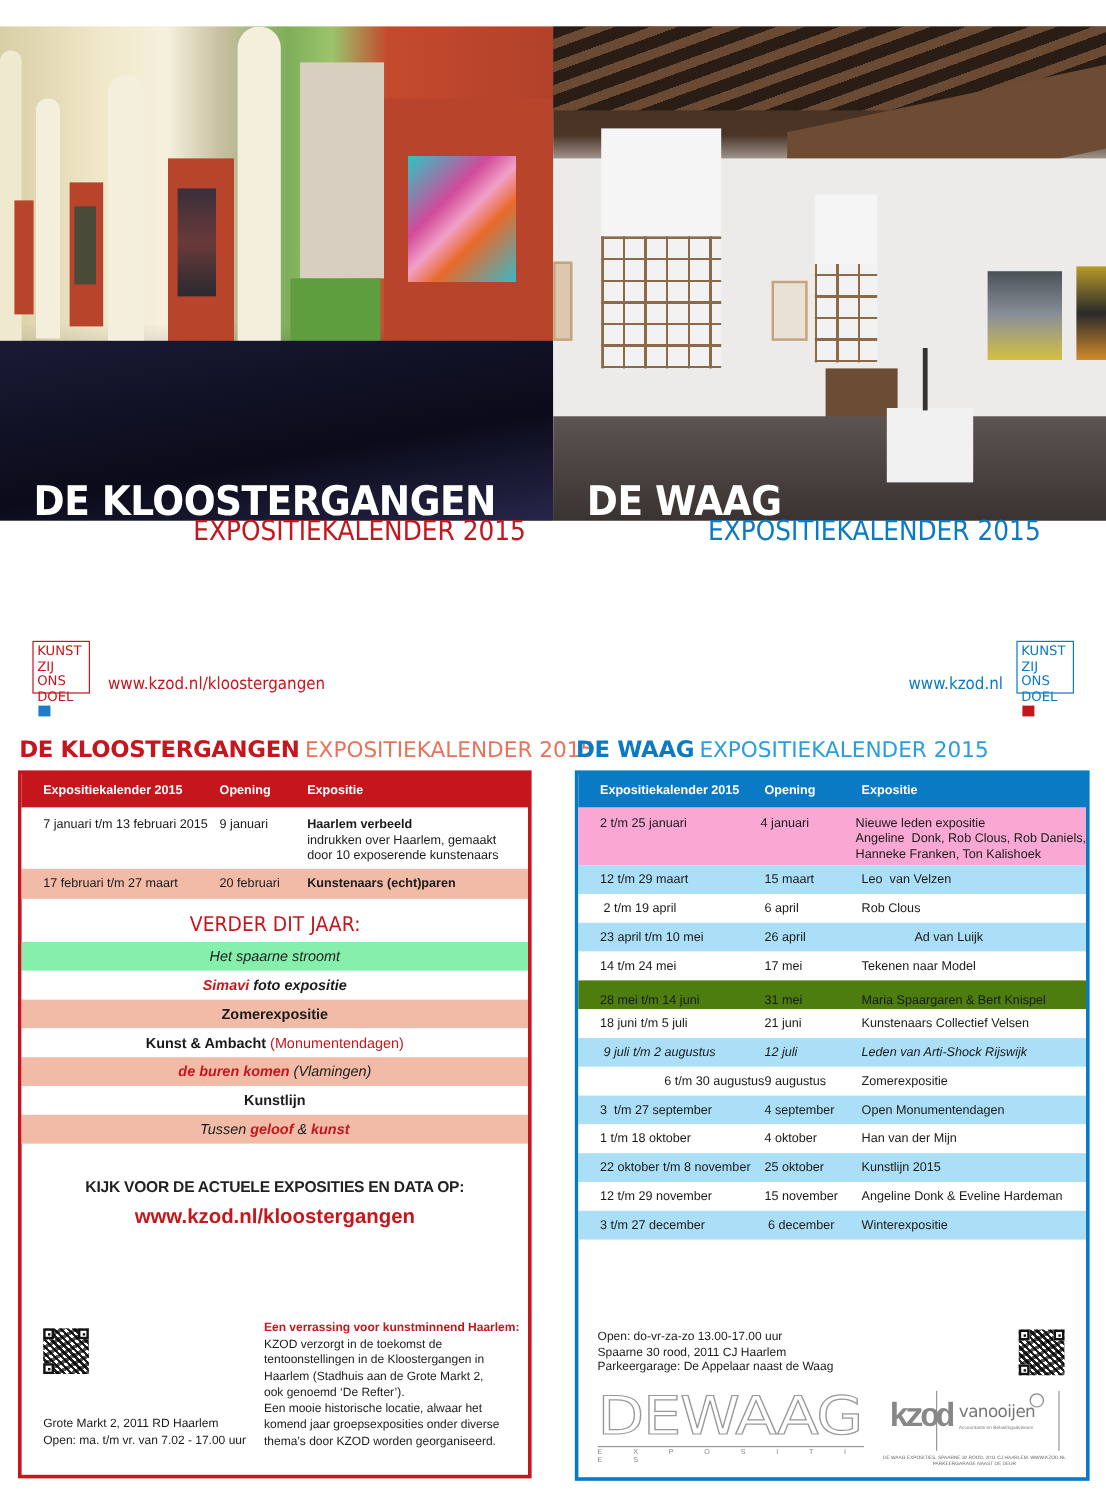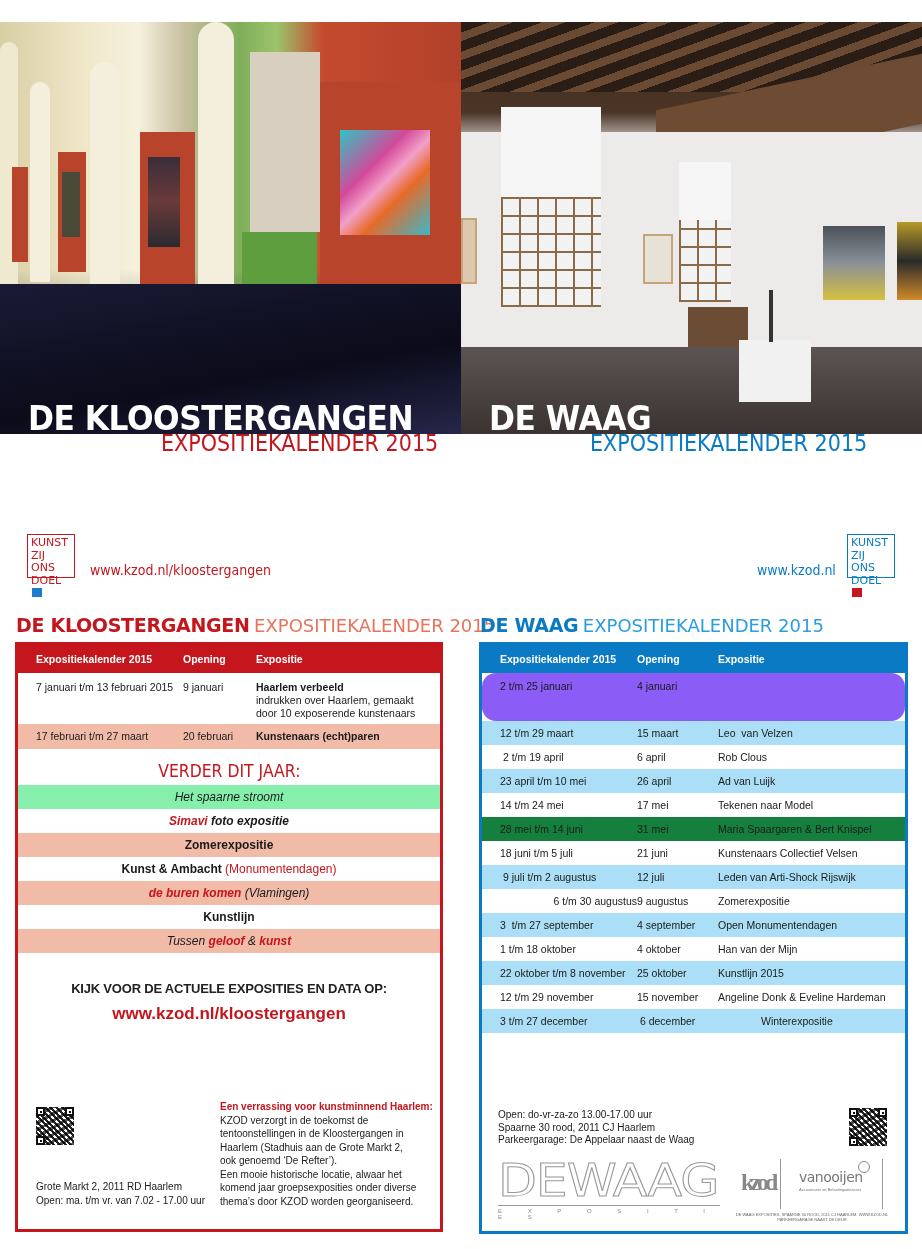--- a/index.html
+++ b/index.html
@@ -217,55 +217,58 @@
   <span class="l" style="color:#2a9de0">EXPOSITIEKALENDER 2015</span>
 </div>
 
 <div class="panel" style="left:479px;top:642px;width:429px;height:592px;border-color:#0a7ac4">
   <div class="thead" style="background:#0a7ac4">
     <div class="cell c1" style="width:155px">Expositiekalender 2015</div>
     <div class="cell" style="width:81px">Opening</div>
     <div class="cell">Expositie</div>
   </div>
   <div id="waag-rows">
-      <div class="row" style="background: #8b5cf6; height: 48px; padding-top: 7px; border-radius: 14px;">
+      <div class="row" style="background: #f9a8d4; height: 48px; padding-top: 7px;">
         <div class="cell c1" style="width: 155px; white-space: pre;">2 t/m 25 januari</div>
         <div class="cell" style="width: 81px; white-space: pre;">4 januari</div>
+        <div class="cell" style="white-space: pre;">Nieuwe leden expositie
+Angeline  Donk, Rob Clous, Rob Daniels,
+Hanneke Franken, Ton Kalishoek</div>
       </div>
       <div class="row" style="background: rgb(171, 223, 247); height: 24px; padding-top: 6px;">
         <div class="cell c1" style="width: 155px; white-space: pre;">12 t/m 29 maart</div>
         <div class="cell" style="width: 81px; white-space: pre;">15 maart</div>
         <div class="cell" style="white-space: pre;">Leo  van Velzen</div>
       </div>
       <div class="row" style="background: rgb(255, 255, 255); height: 24px; padding-top: 6px;">
         <div class="cell c1" style="width: 155px; white-space: pre;"> 2 t/m 19 april</div>
         <div class="cell" style="width: 81px; white-space: pre;">6 april</div>
         <div class="cell" style="white-space: pre;">Rob Clous</div>
       </div>
       <div class="row" style="background: rgb(171, 223, 247); height: 24px; padding-top: 6px;">
         <div class="cell c1" style="width: 155px; white-space: pre;">23 april t/m 10 mei</div>
         <div class="cell" style="width: 81px; white-space: pre;">26 april</div>
-        <div class="cell" style="white-space: pre;">Ad van Luijk</div>
+        <div class="cell" style="white-space: pre; margin-left: 44px;">Ad van Luijk</div>
       </div>
       <div class="row" style="background: rgb(255, 255, 255); height: 24px; padding-top: 6px;">
         <div class="cell c1" style="width: 155px; white-space: pre;">14 t/m 24 mei</div>
         <div class="cell" style="width: 81px; white-space: pre;">17 mei</div>
         <div class="cell" style="white-space: pre;">Tekenen naar Model</div>
       </div>
-      <div class="row" style="background: #15803d; height: 24px; padding-top: 6px;">
+      <div class="row" style="background: #4d7c0f; height: 24px; padding-top: 6px; align-items: flex-end;">
         <div class="cell c1" style="width: 155px; white-space: pre;">28 mei t/m 14 juni</div>
         <div class="cell" style="width: 81px; white-space: pre;">31 mei</div>
         <div class="cell" style="white-space: pre;">Maria Spaargaren &amp; Bert Knispel</div>
       </div>
       <div class="row" style="background: rgb(255, 255, 255); height: 24px; padding-top: 6px;">
         <div class="cell c1" style="width: 155px; white-space: pre;">18 juni t/m 5 juli</div>
         <div class="cell" style="width: 81px; white-space: pre;">21 juni</div>
         <div class="cell" style="white-space: pre;">Kunstenaars Collectief Velsen</div>
       </div>
-      <div class="row" style="background: rgb(171, 223, 247); height: 24px; padding-top: 6px;">
+      <div class="row" style="background: rgb(171, 223, 247); height: 24px; padding-top: 6px; font-style: italic;">
         <div class="cell c1" style="width: 155px; white-space: pre;"> 9 juli t/m 2 augustus</div>
         <div class="cell" style="width: 81px; white-space: pre;">12 juli</div>
         <div class="cell" style="white-space: pre;">Leden van Arti-Shock Rijswijk</div>
       </div>
       <div class="row" style="background: rgb(255, 255, 255); height: 24px; padding-top: 6px;">
         <div class="cell c1" style="width: 155px; white-space: pre; text-align: right;"> 6 t/m 30 augustus</div>
         <div class="cell" style="width: 81px; white-space: pre;">9 augustus</div>
         <div class="cell" style="white-space: pre;">Zomerexpositie</div>
       </div>
       <div class="row" style="background: rgb(171, 223, 247); height: 24px; padding-top: 6px;">
@@ -284,42 +287,42 @@
         <div class="cell" style="white-space: pre;">Kunstlijn 2015</div>
       </div>
       <div class="row" style="background: rgb(255, 255, 255); height: 24px; padding-top: 6px;">
         <div class="cell c1" style="width: 155px; white-space: pre;">12 t/m 29 november</div>
         <div class="cell" style="width: 81px; white-space: pre;">15 november</div>
         <div class="cell" style="white-space: pre;">Angeline Donk &amp; Eveline Hardeman</div>
       </div>
       <div class="row" style="background: rgb(171, 223, 247); height: 24px; padding-top: 6px;">
         <div class="cell c1" style="width: 155px; white-space: pre;">3 t/m 27 december</div>
         <div class="cell" style="width: 81px; white-space: pre;"> 6 december</div>
-        <div class="cell" style="white-space: pre; margin-left: 43px;">Winterexpositie</div>
+        <div class="cell" style="white-space: pre;">Winterexpositie</div>
       </div>
     </div>
 
   <div class="foot-text" style="left:16px;top:464px;font-size:10px;line-height:12.5px">
     <div>Open: do-vr-za-zo 13.00-17.00 uur</div>
     <div>Spaarne 30 rood, 2011 CJ Haarlem</div>
     <div>Parkeergarage: De Appelaar naast de Waag</div>
   </div>
   <div class="qr" style="left:367px;top:463px">
     <div class="qr-corner" style="left:0;top:0"></div>
     <div class="qr-corner" style="right:0;top:0"></div>
     <div class="qr-corner" style="left:0;bottom:0"></div>
   </div>
 
   <div class="abs" style="left:16px;top:514px;width:222px">
     <div style="font-family:'DejaVu Sans',sans-serif;font-size:44px;line-height:44px;color:#fff;-webkit-text-stroke:1px #999;letter-spacing:-1px;transform:scaleX(1.15);transform-origin:left">DEWAAG</div>
     <div style="border-top:1px solid #999;margin-top:2px;padding-top:2px;font-size:6px;color:#888;letter-spacing:12px">E X P O S I T I E S</div>
   </div>
 
   <div class="abs" style="left:259px;top:514px;width:40px;height:50px;border-right:1px solid #999">
-    <div style="font-family:Liberation Serif, serif;font-weight:bold;font-size:24px;color:#888;line-height:46px;letter-spacing:-4px">kzod</div>
+    <div style="font-family:Liberation Mono, monospace;font-weight:bold;font-size:28px;color:#888;line-height:46px;letter-spacing:-4px">kzod</div>
   </div>
   <div class="abs" style="left:317px;top:524px;width:90px">
     <div style="font-family:'DejaVu Sans',sans-serif;font-size:14px;color:#777;letter-spacing:-0.5px">vanooijen</div>
     <div style="font-size:4px;color:#777;margin-top:2px">Accountants en Belastingadviseurs</div>
   </div>
   <div class="abs" style="left:376px;top:516px;width:12px;height:12px;border-radius:50%;border:1px solid #888"></div>
   <div class="abs" style="left:400px;top:514px;width:1px;height:50px;background:#999"></div>
 
   <div class="abs" style="left:250px;top:567px;width:160px;text-align:center;font-size:4px;color:#666;line-height:5px">
     <div>DE WAAG EXPOSITIES, SPAARNE 30 ROOD, 2011 CJ HAARLEM. WWW.KZOD.NL</div>

